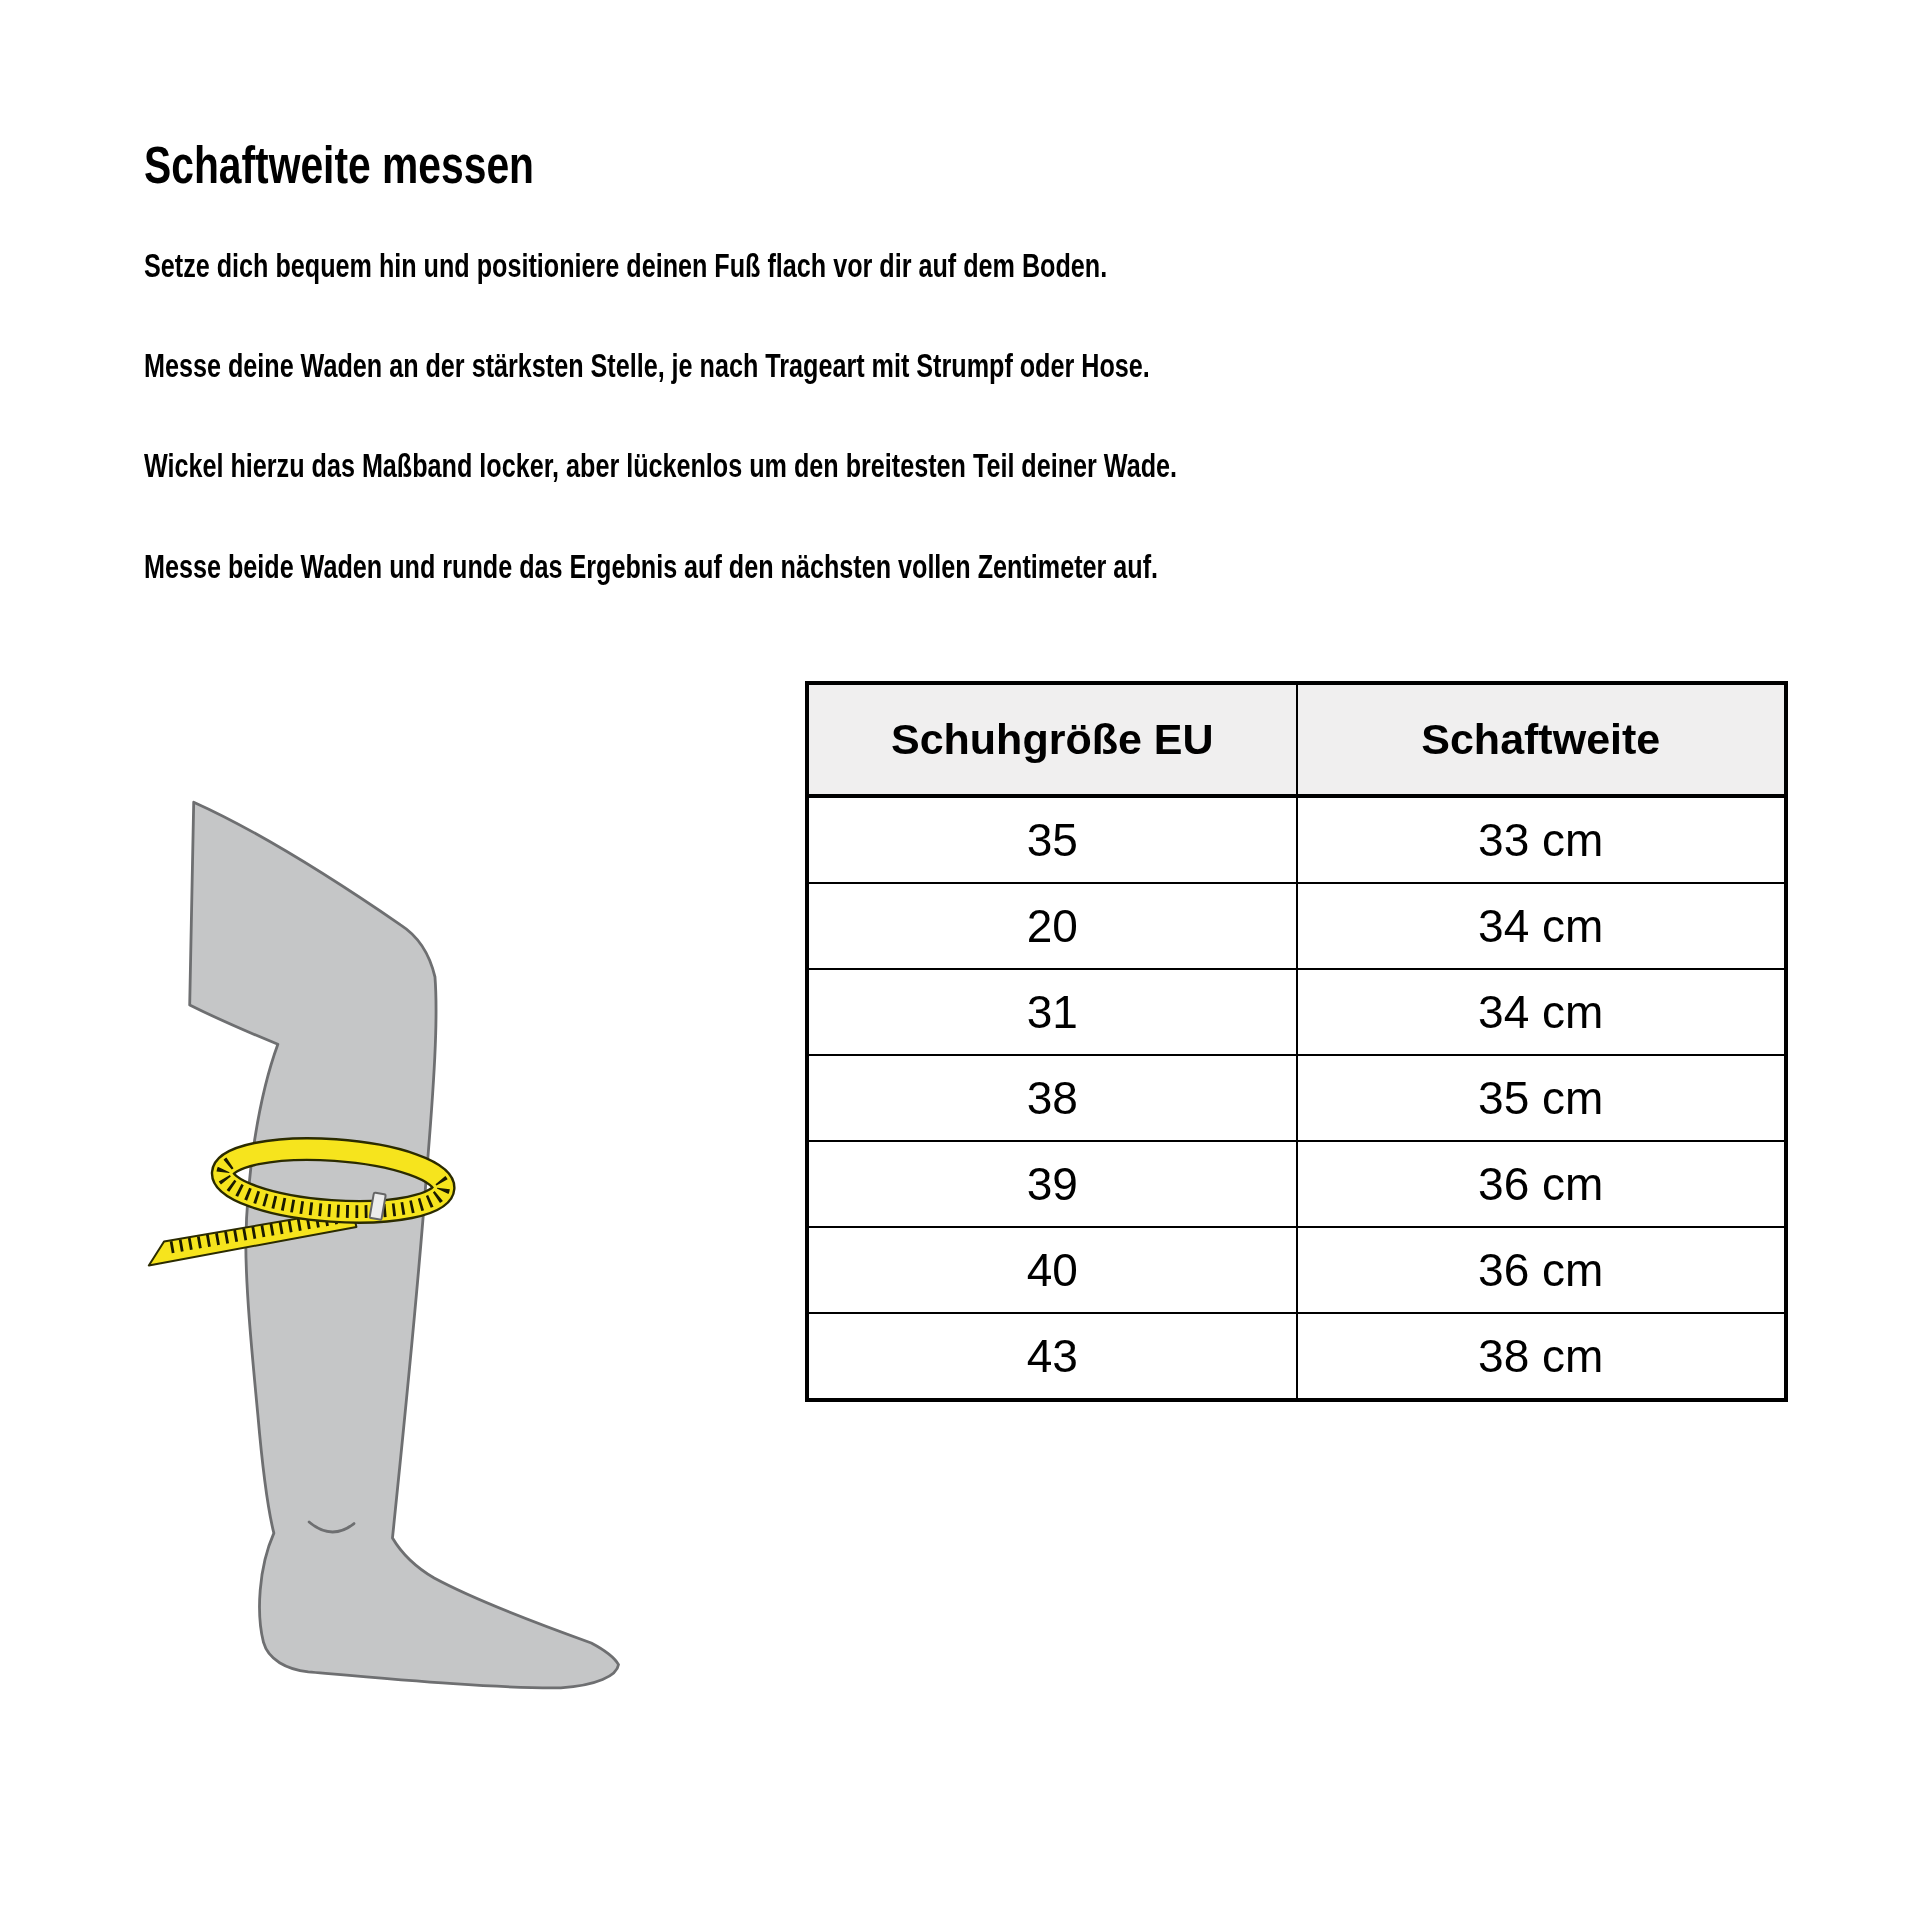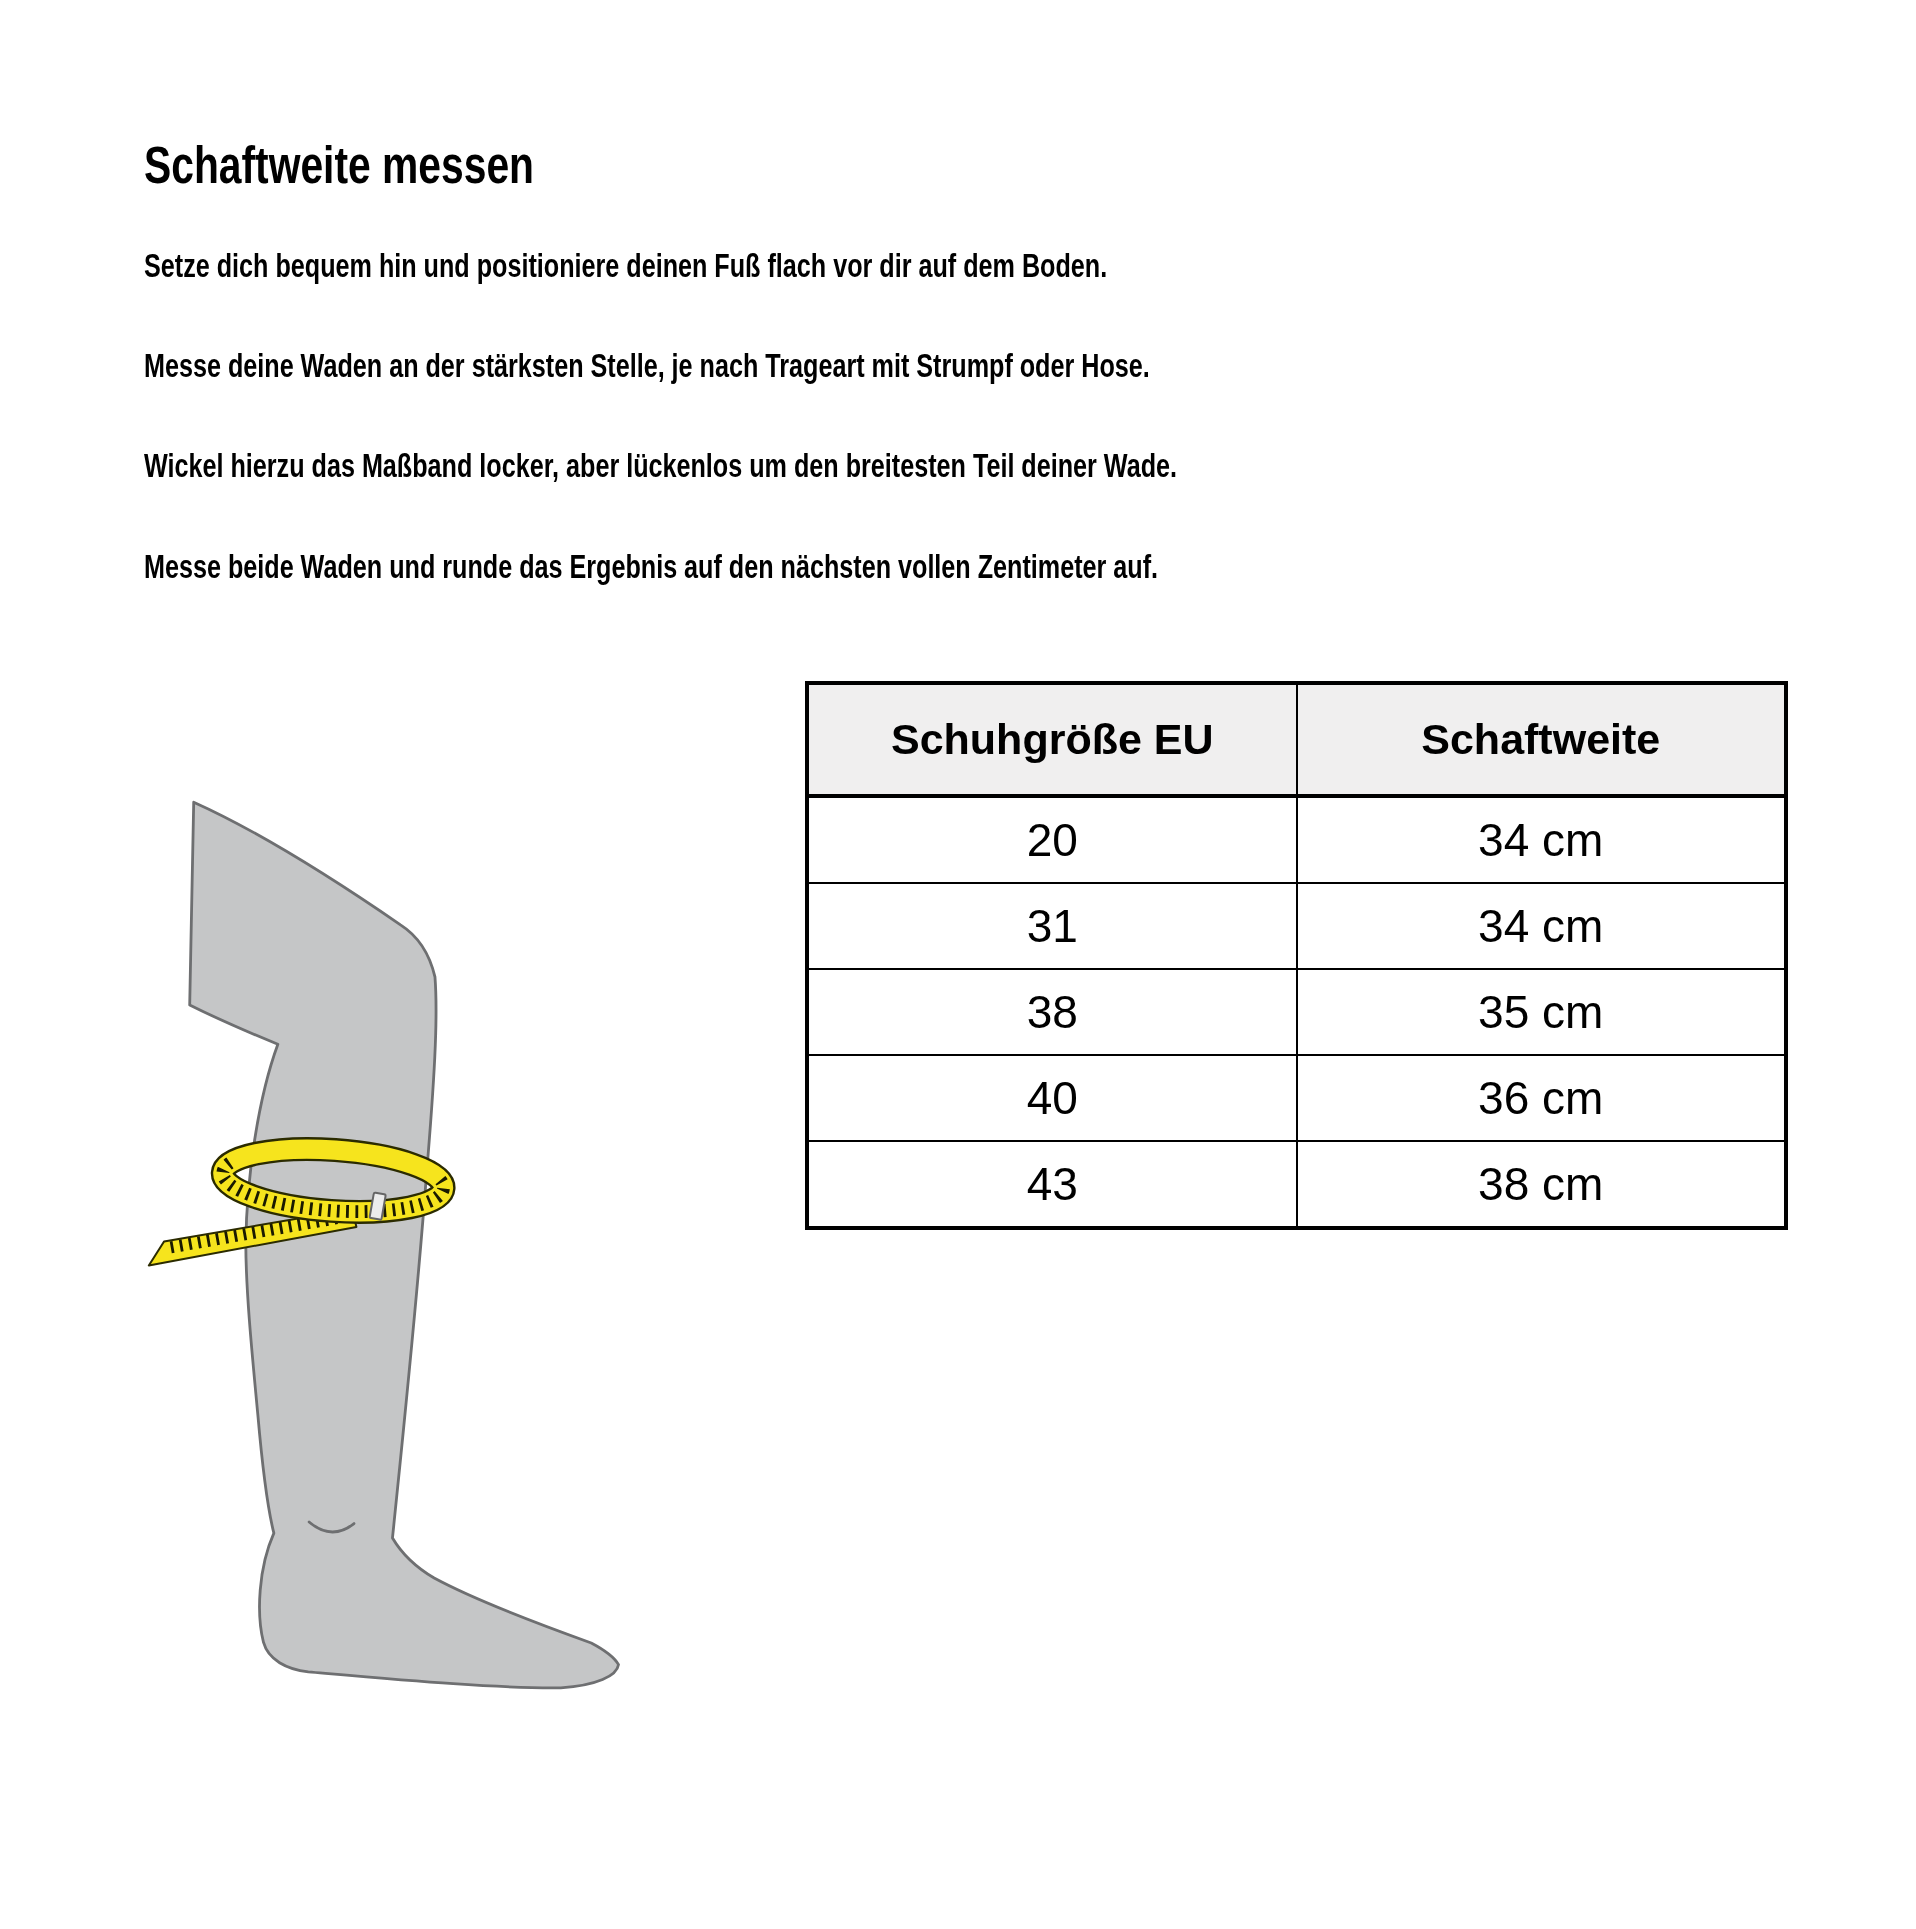--- a/index.html
+++ b/index.html
@@ -96,30 +96,38 @@
 
   <table class="size-table">
     <thead>
       <tr>
         <th>Schuhgröße EU</th>
         <th>Schaftweite</th>
       </tr>
     </thead>
     <tbody>
       <tr>
+        <td>35</td>
+        <td>33 cm</td>
+      </tr>
+      <tr>
         <td>20</td>
         <td>34 cm</td>
       </tr>
       <tr>
         <td>31</td>
         <td>34 cm</td>
       </tr>
       <tr>
         <td>38</td>
         <td>35 cm</td>
+      </tr>
+      <tr>
+        <td>39</td>
+        <td>36 cm</td>
       </tr>
       <tr>
         <td>40</td>
         <td>36 cm</td>
       </tr>
       <tr>
         <td>43</td>
         <td>38 cm</td>
       </tr>
     </tbody>

